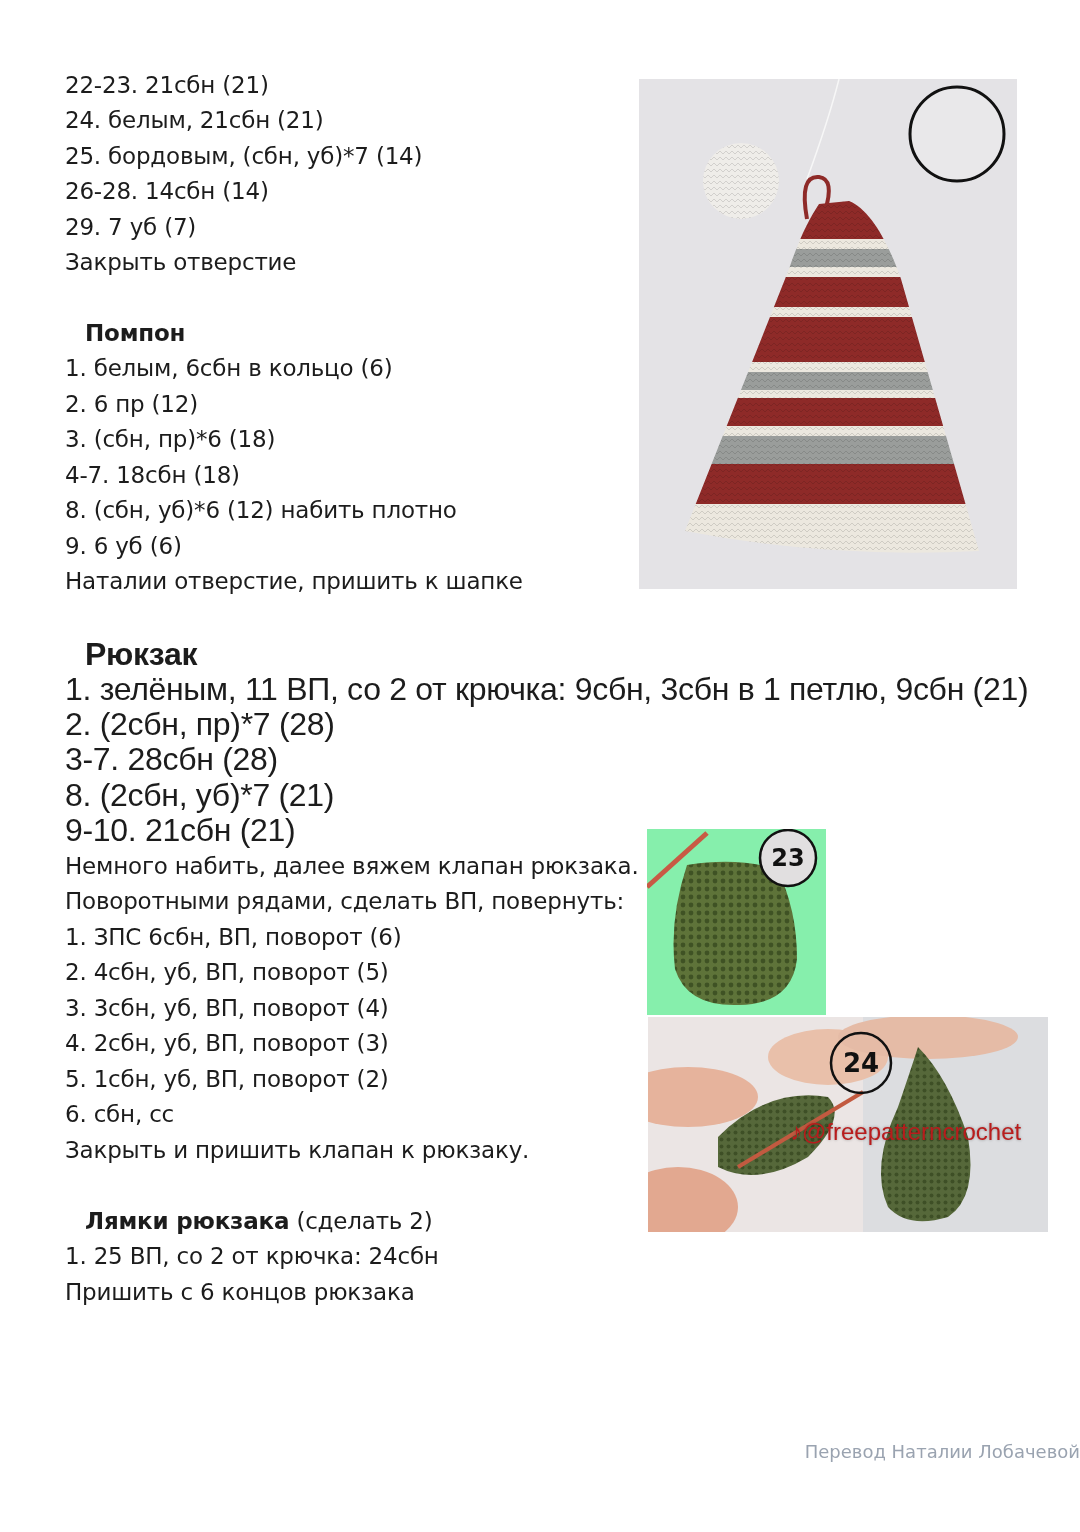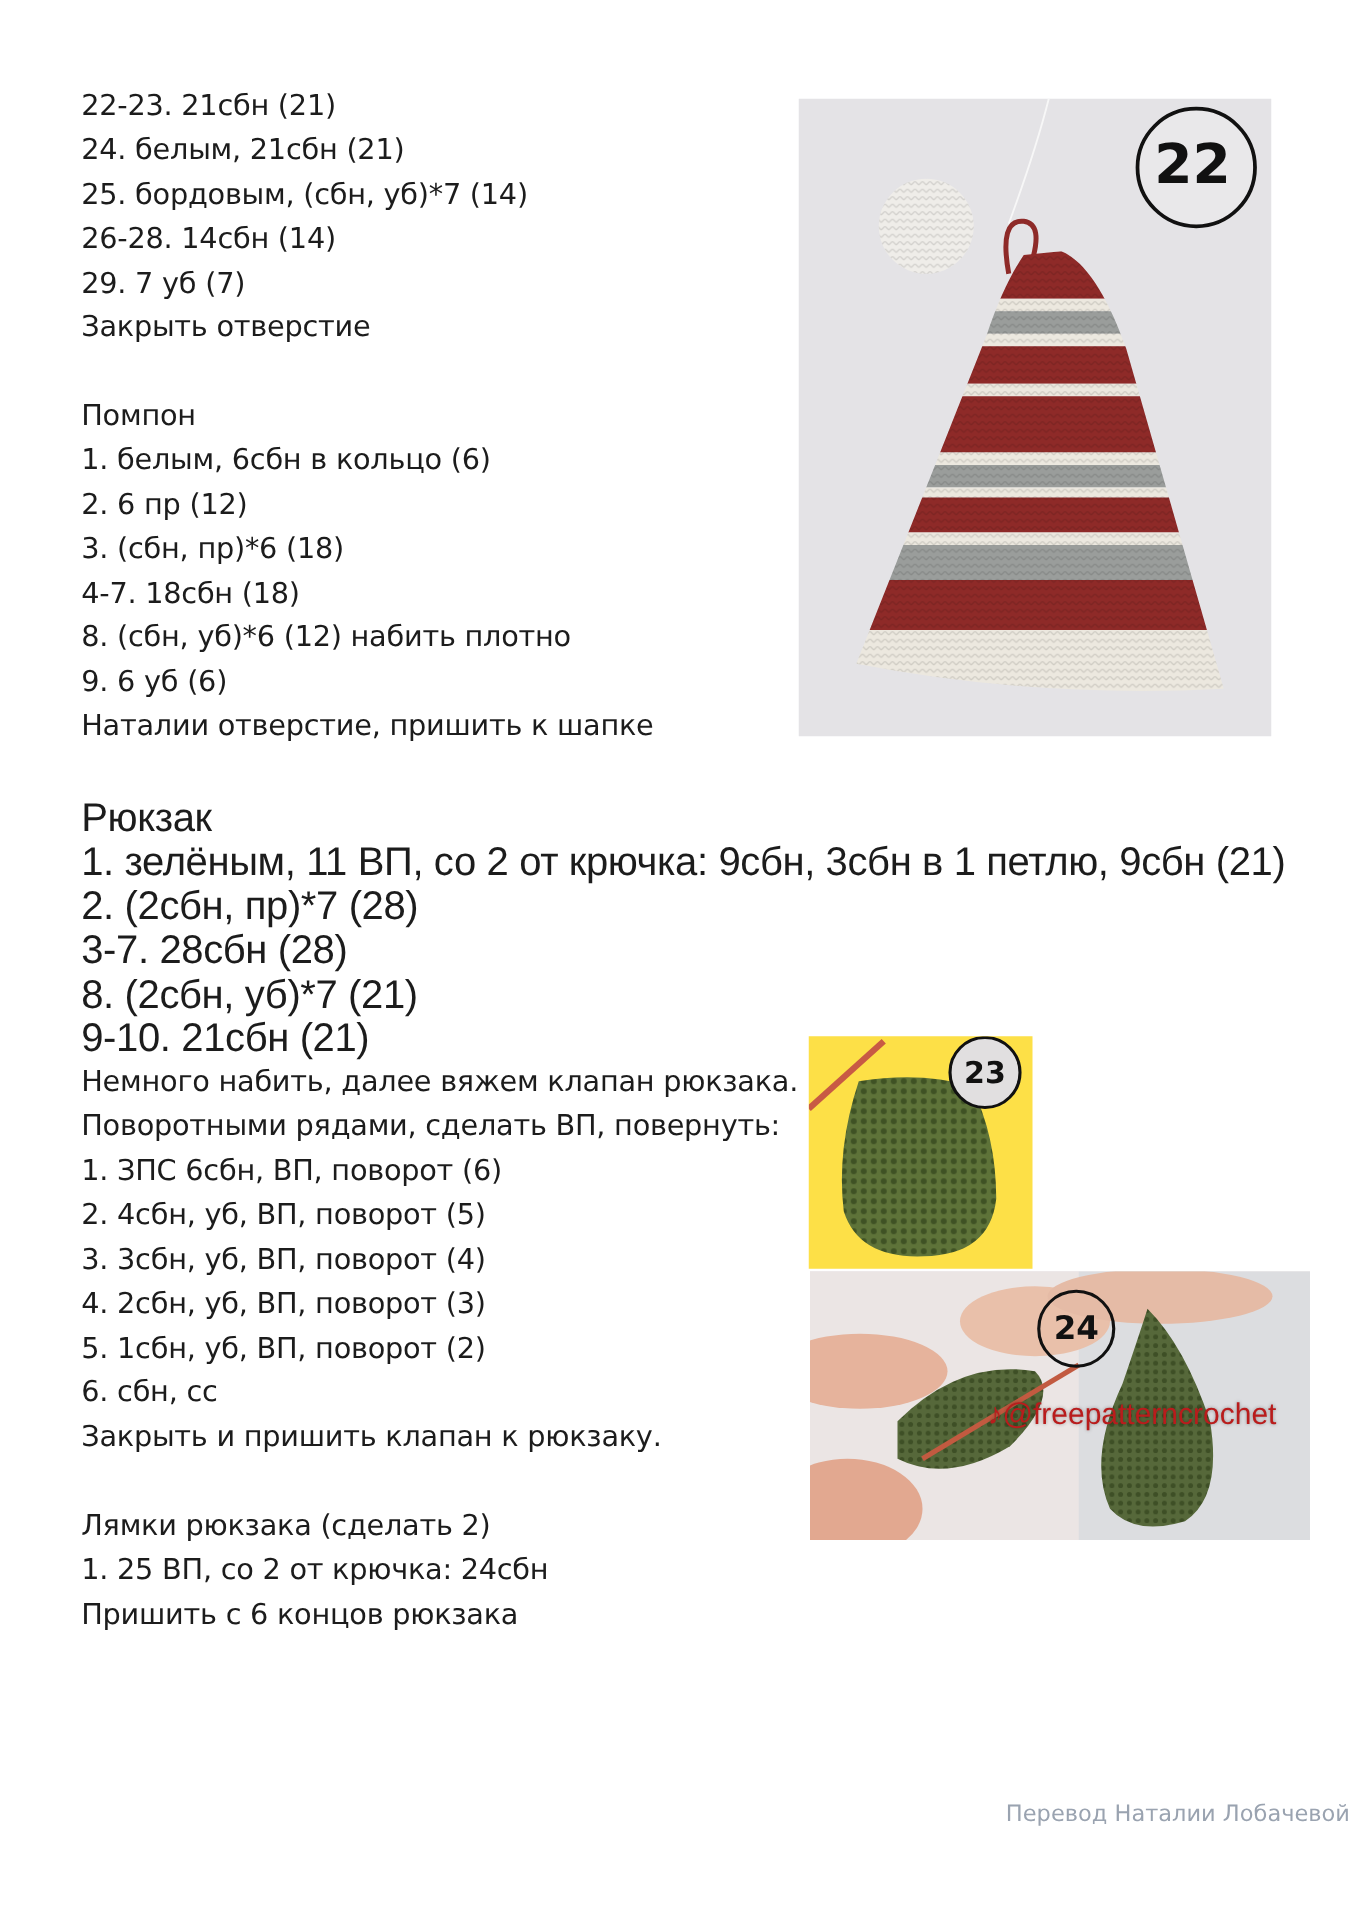--- a/index.html
+++ b/index.html
@@ -4,21 +4,21 @@
 <style>
   html, body { margin: 0; padding: 0; }
   body {
     width: 1080px; height: 1532px; background: #ffffff; position: relative; overflow: hidden;
     font-family: "DejaVu Sans", sans-serif; color: #1c1c1c;
   }
   .line {
     position: absolute; left: 65px; font-size: 23px; line-height: 30px; white-space: nowrap;
     letter-spacing: -0.2px;
   }
-  .heading { font-weight: normal; }
+  .heading { font-weight: bold; margin-left: 20px; }
   .narrow { font-family: "Liberation Sans", sans-serif; font-size: 32px; letter-spacing: -0.3px; }
   .footer {
     position: absolute; left: 0; width: 1080px; top: 1441px; text-align: right;
     font-size: 18px; color: #9aa3b0; font-family: "DejaVu Sans", sans-serif;
   }
   .photo { position: absolute; overflow: hidden; }
   .badge {
     position: absolute; border: 3px solid #111; border-radius: 50%; display: flex;
     align-items: center; justify-content: center; font-weight: bold; color: #111;
     font-family: "DejaVu Sans", sans-serif;
@@ -110,24 +110,23 @@
       <rect x="0" y="319" width="378" height="28" fill="#8e2a28"></rect>
       <rect x="0" y="347" width="378" height="10" fill="#ece8df"></rect>
       <rect x="0" y="357" width="378" height="28" fill="#9a9d9b"></rect>
       <rect x="0" y="385" width="378" height="40" fill="#8e2a28"></rect>
       <rect x="0" y="425" width="378" height="60" fill="#ece8df"></rect>
       <rect x="0" y="100" width="378" height="400" fill="url(#stitch)"></rect>
     </g>
 
     <circle cx="318" cy="55" r="47" fill="#e9e8ea" stroke="#111" stroke-width="3"></circle>
   </svg>
-  <div class="badge" style="left:271px; top:8px; width:88px; height:88px; border:none; font-size:44px;">22</div>
 </div>
 
-<div class="photo" style="left:647px; top:829px; width:179px; height:186px; background:#fde047;">
+<div class="photo" style="left:647px; top:829px; width:179px; height:186px; background:#86efac;">
   <svg width="179" height="186" viewBox="0 0 179 186">
     <defs>
       <pattern id="knit" width="8" height="8" patternUnits="userSpaceOnUse">
         <rect width="8" height="8" fill="#5e7339"></rect>
         <circle cx="4" cy="4" r="2.4" fill="#3f5224"></circle>
       </pattern>
     </defs>
     <line x1="0" y1="58" x2="60" y2="4" stroke="#c85a44" stroke-width="5"></line>
     <path d="M40,36 Q90,28 130,40 Q150,80 150,130 Q145,175 92,176 Q40,178 28,140 Q22,90 40,36 Z" fill="url(#knit)"></path>
     <circle cx="141" cy="29" r="28" fill="#e1dfe0" stroke="#111" stroke-width="2.5"></circle>

